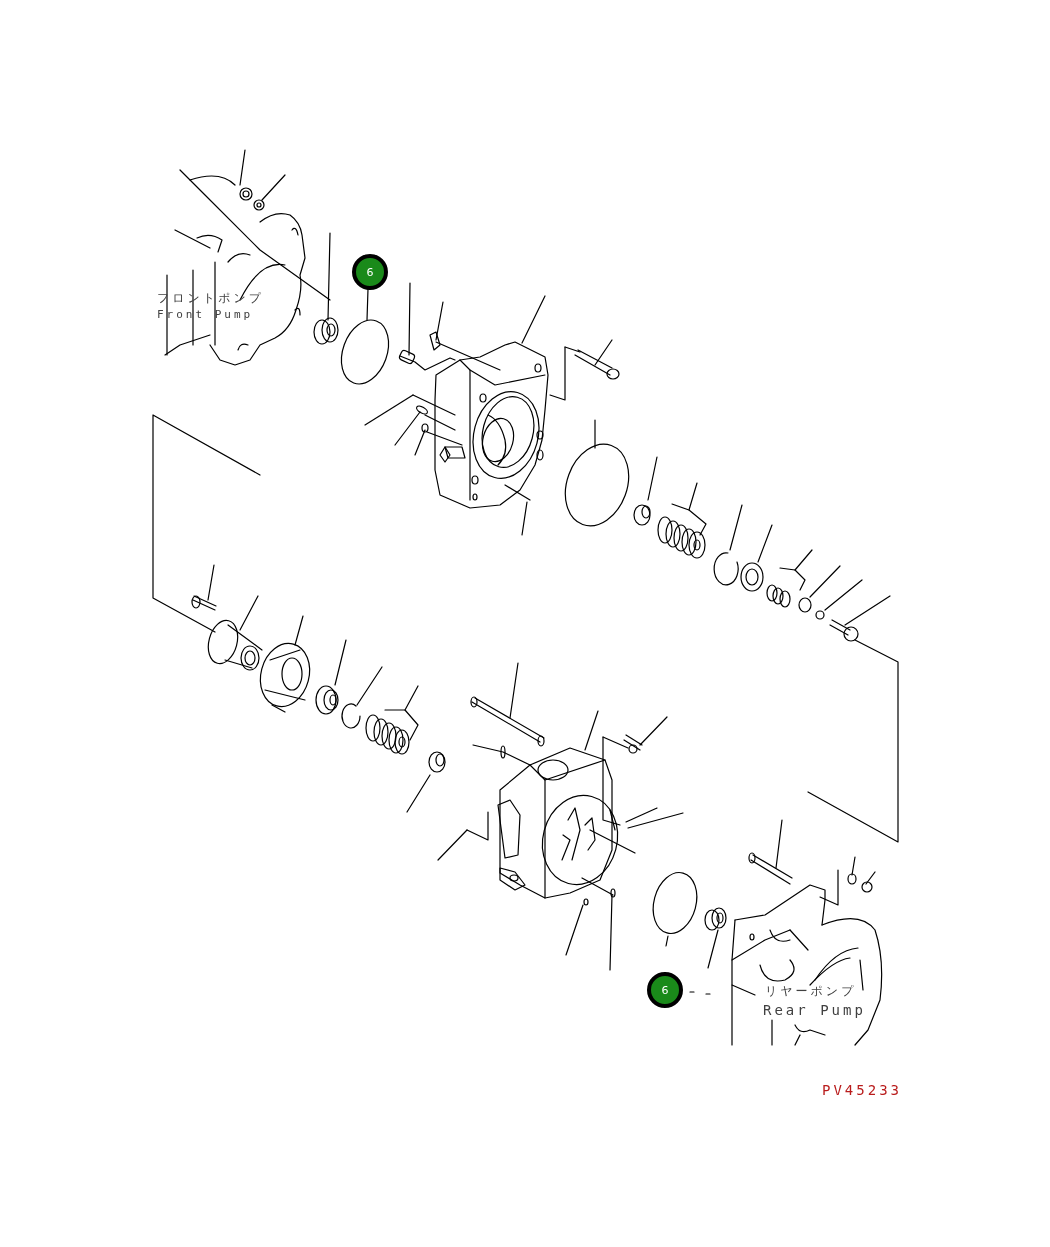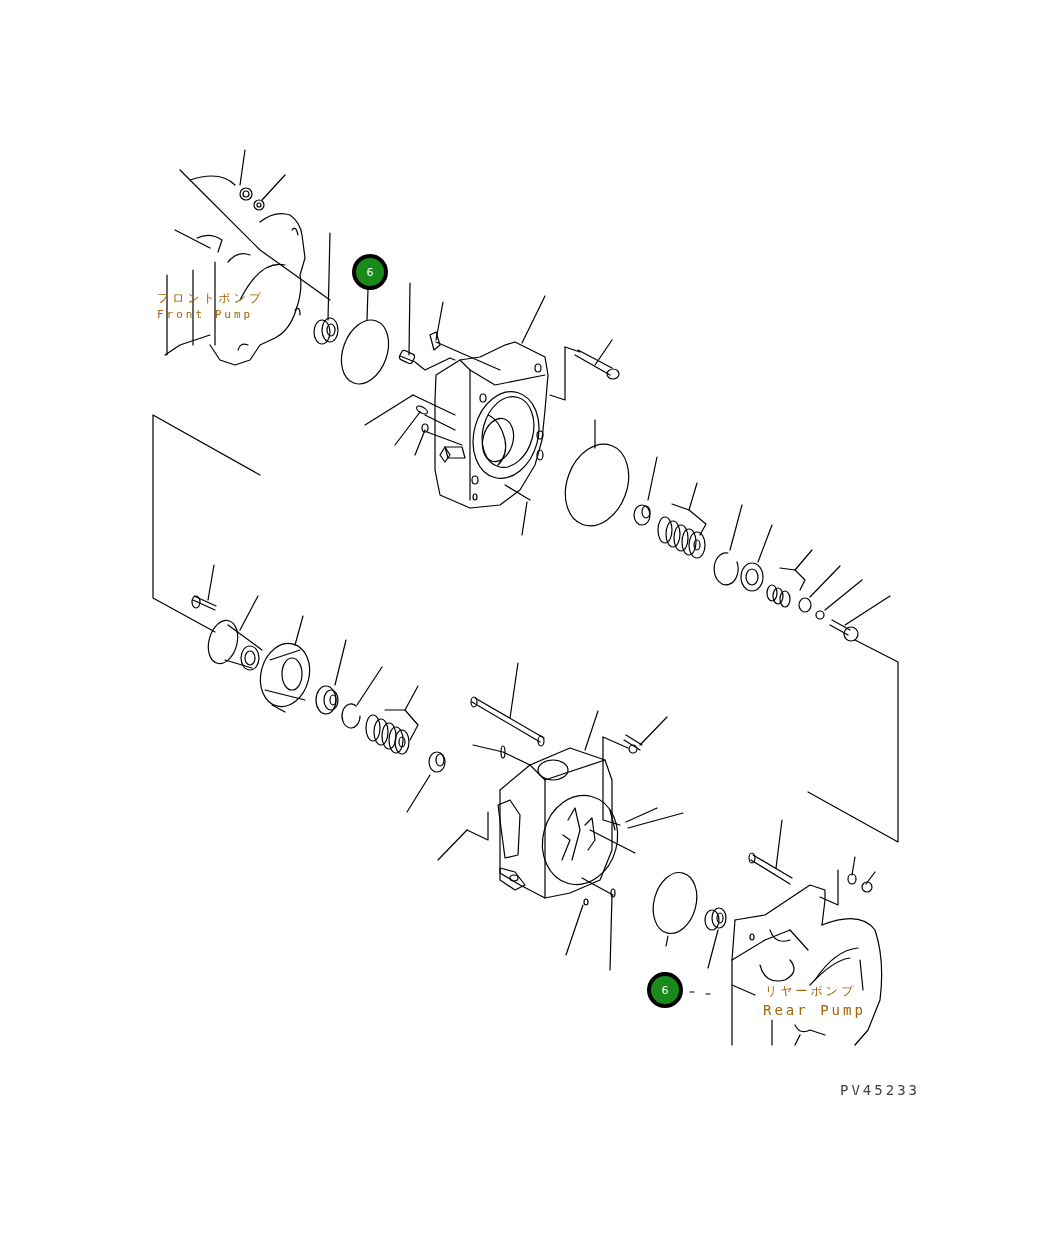--- a/index.html
+++ b/index.html
@@ -1,26 +1,26 @@
 <!DOCTYPE html>
 <html><head>
 <meta charset="utf-8">
 <style>
   html, body { margin:0; padding:0; background:#ffffff; }
   body { width:1050px; height:1247px; position:relative; overflow:hidden;
          font-family:"DejaVu Sans Mono", monospace; }
   #diagram { position:absolute; left:0; top:0; }
   .lbl { position:absolute; font-family:"DejaVu Sans Mono", monospace; font-size:12px;
-         letter-spacing:3px; color:#a16207; white-space:nowrap; background:transparent; }
+         letter-spacing:3px; color:#404040; white-space:nowrap; background:transparent; }
   .callout { position:absolute; width:36px; height:36px; border-radius:50%;
              background:var(--fill); border:4px solid #000; box-sizing:border-box;
              color:#fff; font-family:"DejaVu Sans", sans-serif; font-size:11px;
              display:flex; align-items:center; justify-content:center; cursor:pointer; }
   .figcode { position:absolute; font-family:"DejaVu Sans Mono", monospace; font-size:14px;
-             letter-spacing:3px; color:#404040;margin-left:18px; }
+             letter-spacing:3px; color:#b91c1c; }
 </style>
 </head>
 <body>
 
 <svg id="diagram" width="1050" height="1247" viewBox="0 0 1050 1247" fill="none" stroke="#000" stroke-width="1.2" stroke-linejoin="round" stroke-linecap="round">
 
   <g>
     <path d="M180,170 L205,195 L260,250 L330,300"></path>
     <path d="M190,180 Q220,170 235,185"></path>
     <path d="M175,230 L210,248"></path>

